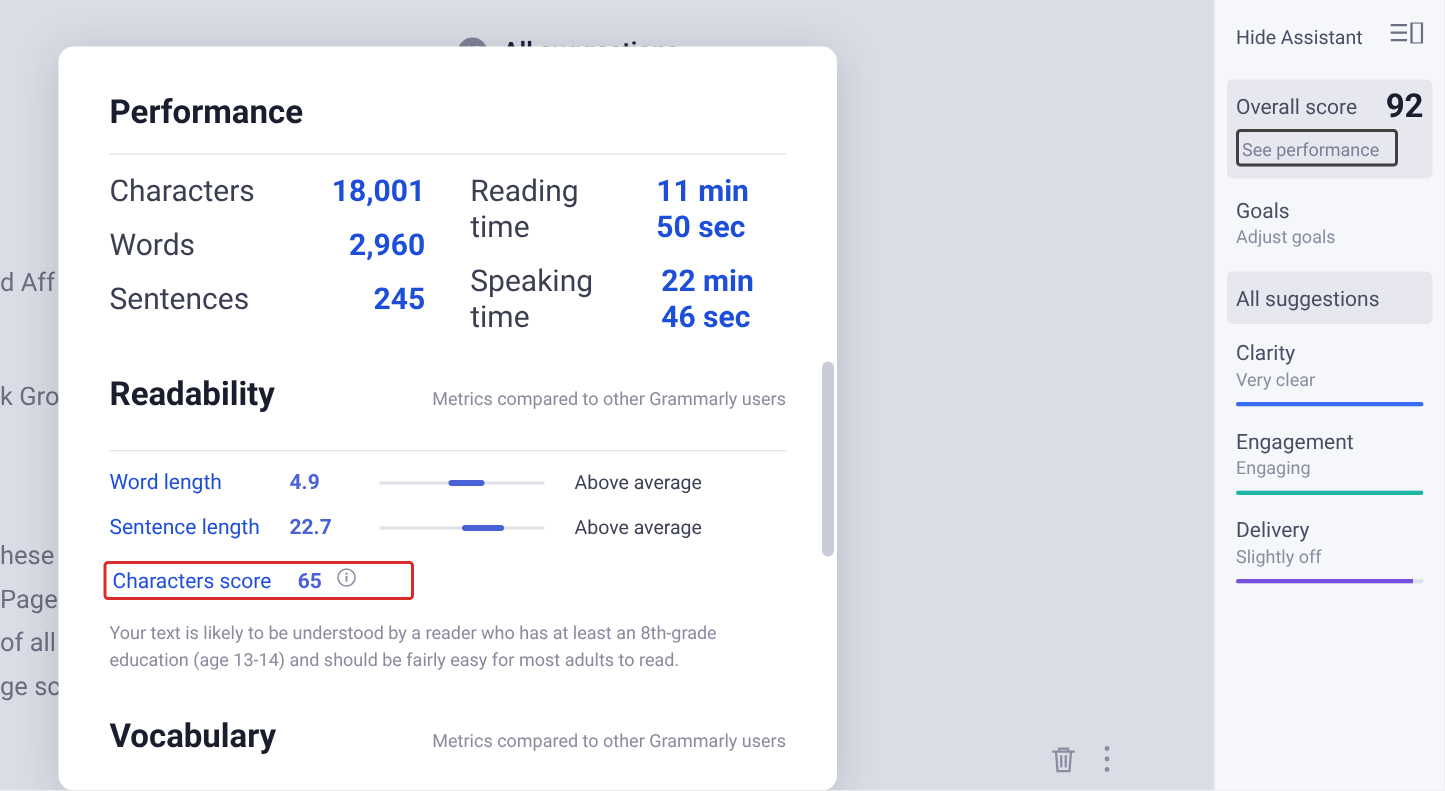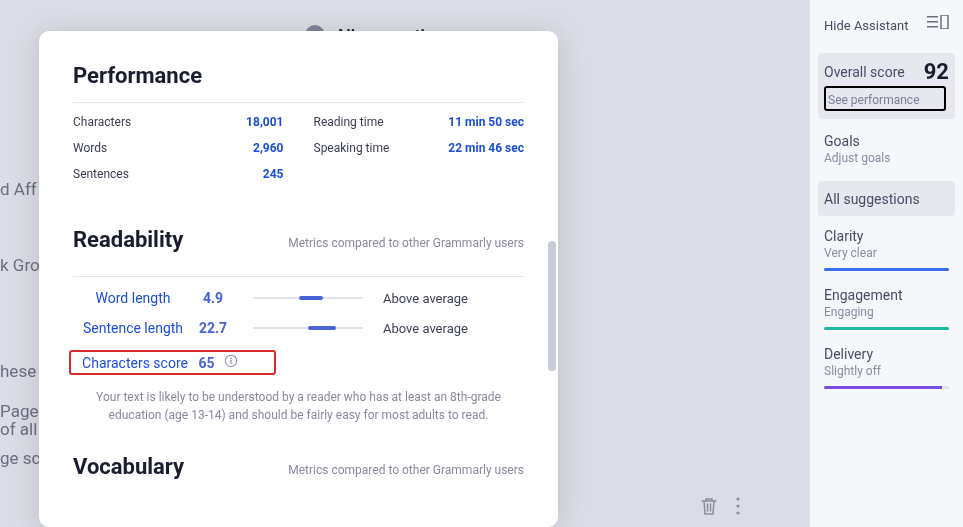--- a/index.html
+++ b/index.html
@@ -6,21 +6,21 @@
   body{
     width:963px;height:527px;
     background:#dbdde6;
     font-family:-apple-system,BlinkMacSystemFont,"Segoe UI",Roboto,Arial,sans-serif;
     color:#1f243c;
     overflow:hidden;position:relative;
   }
   .bg-text{
     position:absolute;left:0;color:#6b6e81;font-size:17px;line-height:1.4;
   }
-  .bg-1{top:178px;} .bg-2{top:234px;margin-top:20px;} .bg-3{top:360px;} .bg-4{top:400px;}
+  .bg-1{top:178px;} .bg-2{top:234px;margin-top:20px;} .bg-3{top:360px;} .bg-4{top:389px;}
   .bg-5{top:418px;} .bg-6{top:447px;}
   .all-sugg-top{
     position:absolute;top:25px;left:305px;display:flex;align-items:center;gap:10px;
     color:#1f243c;font-size:17px;font-weight:600;
   }
   .count-bubble{
     width:20px;height:20px;border-radius:50%;background:#808497;
     color:#fff;font-size:10px;font-weight:700;display:flex;align-items:center;justify-content:center;
   }
   
@@ -28,24 +28,24 @@
     position:absolute;left:39px;top:31px;width:519px;height:496px;
     background:#fff;border-radius:10px;
     box-shadow:0 4px 30px rgba(0,0,0,0.15);
     padding:32px 34px;overflow:hidden;
   }
   .modal h2{font-size:22px;font-weight:700;margin-bottom:14px;color:#1a1d2e;}
   .perf-grid{
     display:grid;grid-template-columns:1fr 1fr;column-gap:30px;
     border-top:1px solid #e5e6ec;padding-top:6px;
   }
-  .stat-row{display:flex;justify-content:space-between;padding:6px 0;font-size:12px;gap:44px;}
+  .stat-row{display:flex;justify-content:space-between;padding:6px 0;font-size:20px;gap:44px;}
   .stat-label{color:#3c3f52;}
   .stat-val{color:#1d4ed8;font-weight:700;}
-  .readability-sec{margin-top:40px;text-align:center;}
+  .readability-sec{margin-top:22px;}
   .sec-head{display:flex;align-items:baseline;justify-content:space-between;margin-bottom:10px;}
   .sec-note{font-size:12px;color:#888a9d;}
   .read-grid{border-top:1px solid #e5e6ec;padding-top:6px;}
   .read-row{display:flex;align-items:center;padding:7px 0;font-size:14px;}
   .read-label{width:120px;color:#1d4ed8;}
   .read-val{width:40px;color:#4a62d8;font-weight:700;}
   .slider{width:110px;height:4px;margin:0 20px;position:relative;}
   .slider-track{position:absolute;top:1px;width:100%;height:2px;background:#e0e1e9;}
   .slider-fill{position:absolute;top:0;height:4px;background:#4a62d8;border-radius:2px;}
   .slider-1 .slider-fill{left:42%;width:22%;}
@@ -67,21 +67,21 @@
     position:absolute;right:0;top:0;width:154px;height:527px;
     background:#f6f7fa;border-left:1px solid #e2e3eb;
     padding:0 8px;
   }
   .sb-top{display:flex;align-items:flex-end;justify-content:space-between;padding:14px 6px 20px;}
   .hide-asst{font-size:13px;color:#4a4d63;}
   .sb-block{padding:4px 6px 10px;}
   .sb-row{display:flex;align-items:center;justify-content:space-between;}
   .sb-title{font-size:14px;color:#4a4d63;}
   .sb-score{font-size:22px;font-weight:700;color:#1a1d2e;}
-  .red-box-2{border:2px solid #000000;border-radius:3px;margin-top:2px;display:inline-block;padding:1px 24px 1px 2px;}
+  .red-box-2{border:2px solid #404040;border-radius:3px;margin-top:2px;display:inline-block;padding:1px 10px 1px 2px;}
   .sb-link{font-size:12px;color:#7c7f96;}
   .sb-item{padding:10px 6px 6px;}
   .sb-item-title{font-size:14px;color:#4a4d63;}
   .sb-item-sub{font-size:12px;color:#8a8da0;margin-top:2px;}
   .sb-bar{height:3px;width:100%;background:#e0e1e9;margin-top:8px;position:relative;border-radius:2px;overflow:hidden;}
   .sb-bar-fill{height:100%;position:absolute;left:0;}
   .clarity-fill{width:100%;background:#3a6cf0;}
   .engage-fill{width:100%;background:#1fb6a5;}
   .delivery-fill{width:94%;background:#7a4fe0;}
   .sb-all{background:#e6e7ef;border-radius:4px;padding:8px 6px;margin:6px 0 2px;}

